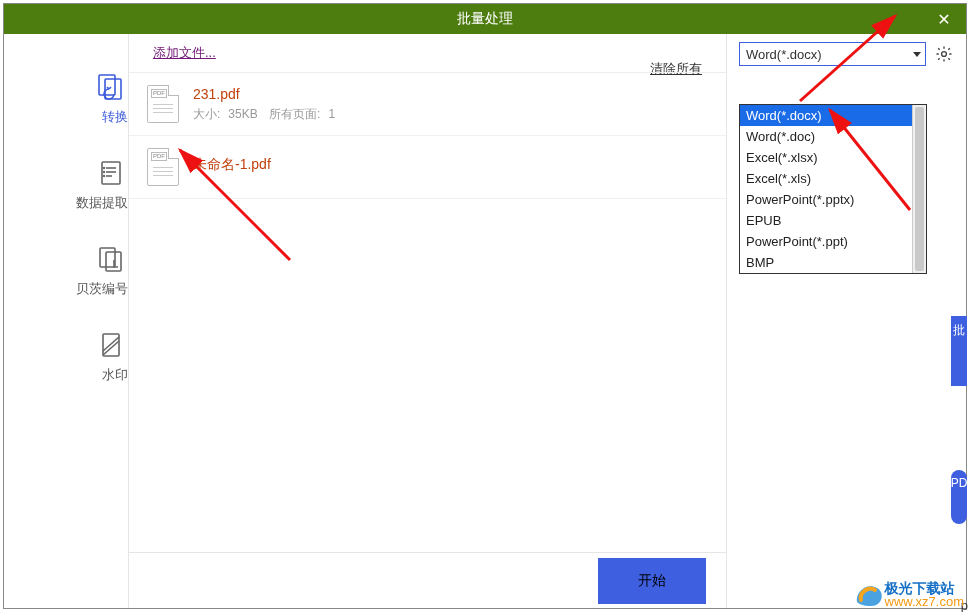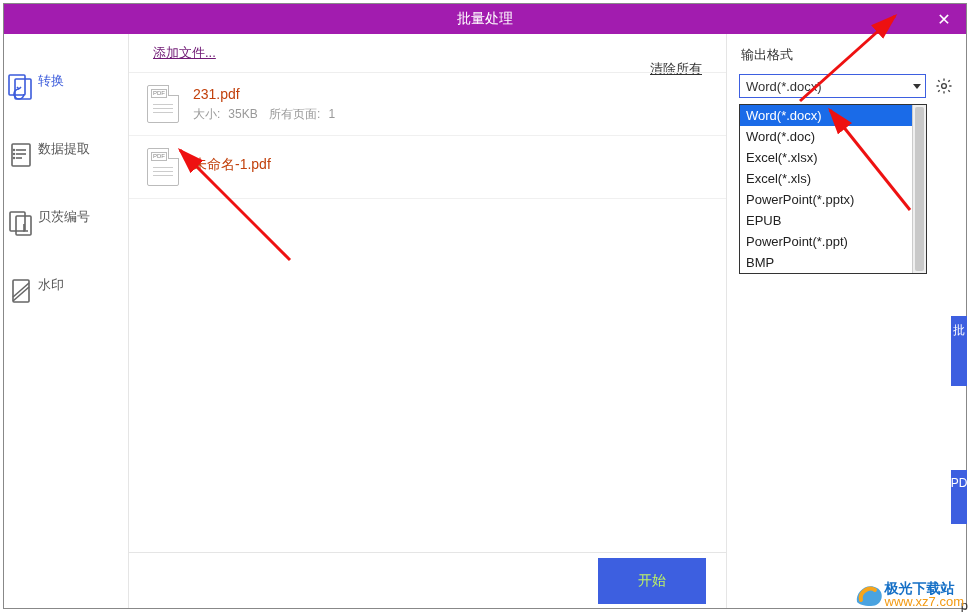--- a/index.html
+++ b/index.html
@@ -16,21 +16,21 @@
     position: absolute;
     left: 3px; top: 3px; right: 3px; bottom: 3px;
     border: 1px solid #888;
     background: #fff;
     display: flex;
     flex-direction: column;
   }
   
   .titlebar {
     height: 30px;
-    background: #a21caf;
+    background: #4d7c0f;
     color: #fff;
     display: flex;
     align-items: center;
     justify-content: center;
     position: relative;
     font-size: 14px;
   }
   .titlebar .closebtn {
     position: absolute;
     right: 0; top: 0;
@@ -51,21 +51,22 @@
     width: 125px;
     border-right: 1px solid #e5e5e5;
     display: flex;
     flex-direction: column;
     align-items: center;
     padding-top: 20px;
   }
   .sidebar-item {
     width: 100%;
     display: flex;
-    align-items: flex-start;
+    flex-direction: column;
+    align-items: flex-end;
     padding: 18px 0 14px 0;
     cursor: pointer;
     color: #555;
     font-size: 13px;
   }
   .sidebar-item.active { color: #3b5bdb; }
   .sidebar-item .sicn { width: 34px; height: 30px; display:flex; align-items:center; justify-content:center; margin-bottom:6px;}
   .sidebar-item svg { stroke: #666; fill:none; }
   .sidebar-item.active svg { stroke: #3b5bdb; }
   
@@ -147,21 +148,21 @@
   .bottombar {
     height: 56px;
     border-top: 1px solid #e5e5e5;
     display: flex;
     align-items: center;
     justify-content: flex-end;
     padding: 0 20px;
   }
   .startbtn {
     background: #3d5fe0;
-    color: #bef264;
+    color: #000000;
     border: none;
     width: 108px; height: 46px;
     font-size: 14px;
     cursor: pointer;
   }
   
   .rightpanel {
     width: 240px;
     border-left: 1px solid #e5e5e5;
     padding: 8px 12px 0 12px;
@@ -235,21 +236,21 @@
     position: absolute;
     right: 3px;
     top: 316px;
     width: 16px;
     background: #3d5fe0;
     color: #fff;
     font-size: 12px;
     display:flex; flex-direction:column; align-items:center;
     padding:6px 0;
   }
-  .rstrip + .rstrip { top: 470px; }
+  .rstrip + .rstrip { top: 470px; border-radius: 8px; }
   
   .arrow-svg { position:absolute; pointer-events:none; z-index:20; }
   
   .watermark {
     position: absolute;
     right: 6px; bottom: 2px;
     display: flex; align-items: center;
     z-index: 30;
   }
   .watermark .logo {
@@ -351,21 +352,20 @@
             <div class="filename">未命名-1.pdf</div>
           </div>
         </div>
       </div>
       <div class="bottombar">
         <button class="startbtn">开始</button>
       </div>
     </div>
 
     <div class="rightpanel">
-      <div class="rp-label">输出格式</div>
       <div class="combo-row">
         <div class="combo">
           <span>Word(*.docx)</span>
           <span class="arrow"></span>
         </div>
         <div class="gearwrap">
           <svg width="18" height="18" viewBox="0 0 24 24" fill="none" stroke="#444" stroke-width="1.8">
             <circle cx="12" cy="12" r="3.2"></circle>
             <path d="M12 2v3M12 19v3M4.2 4.2l2.1 2.1M17.7 17.7l2.1 2.1M2 12h3M19 12h3M4.2 19.8l2.1-2.1M17.7 6.3l2.1-2.1"></path>
           </svg>

